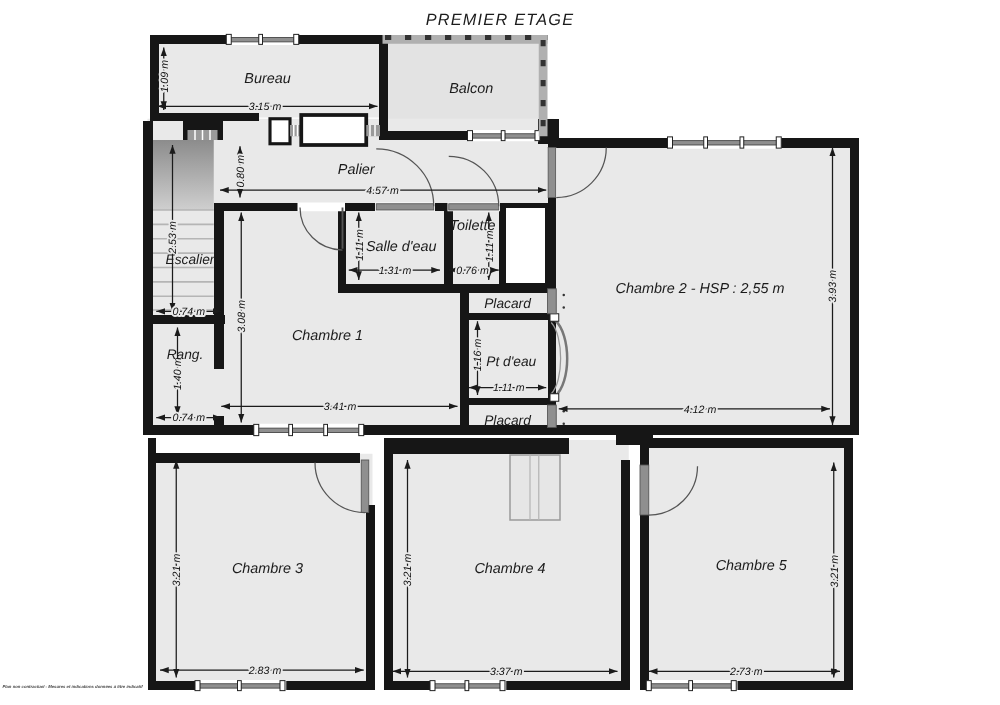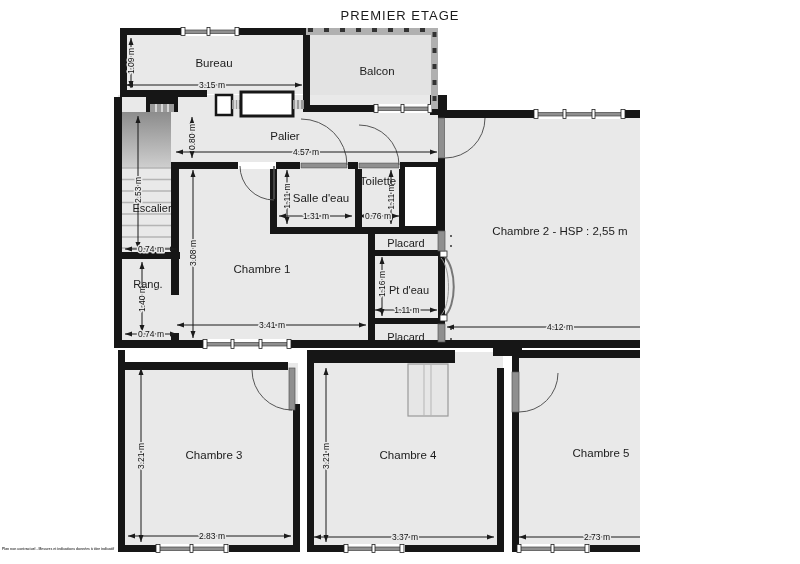--- a/index.html
+++ b/index.html
@@ -1,16 +1,16 @@
 <!DOCTYPE html>
 <html><head>
 <meta charset="utf-8">
 <style>
   html,body{margin:0;padding:0;background:#ffffff;}
-  .canvas{position:relative;width:640px;height:564px;background:#ffffff;overflow:hidden;}
+  .canvas{position:relative;width:800px;height:564px;background:#ffffff;overflow:hidden;font-style:italic;}
   svg{display:block;font-family:"Liberation Sans",sans-serif;}
   .title-text{font-size:13px;letter-spacing:1px;fill:#1b1b1b;text-anchor:middle;}
   .disclaimer-text{font-size:3.4px;font-weight:bold;fill:#444;}
   .room-label{fill:#1b1b1b;text-anchor:middle;dominant-baseline:central;}
   .dim-text{font-size:8.5px;fill:#111;text-anchor:middle;dominant-baseline:central;
             paint-order:stroke;stroke:#e9e9e9;stroke-width:3px;stroke-linejoin:round;}
   .dim-line{stroke:#1b1b1b;stroke-width:1;}
   .wall{fill:#161616;}
   .glass{fill:#8f8f8f;stroke:#444;stroke-width:0.7;}
   .jamb{fill:#ffffff;stroke:#222;stroke-width:0.8;}

